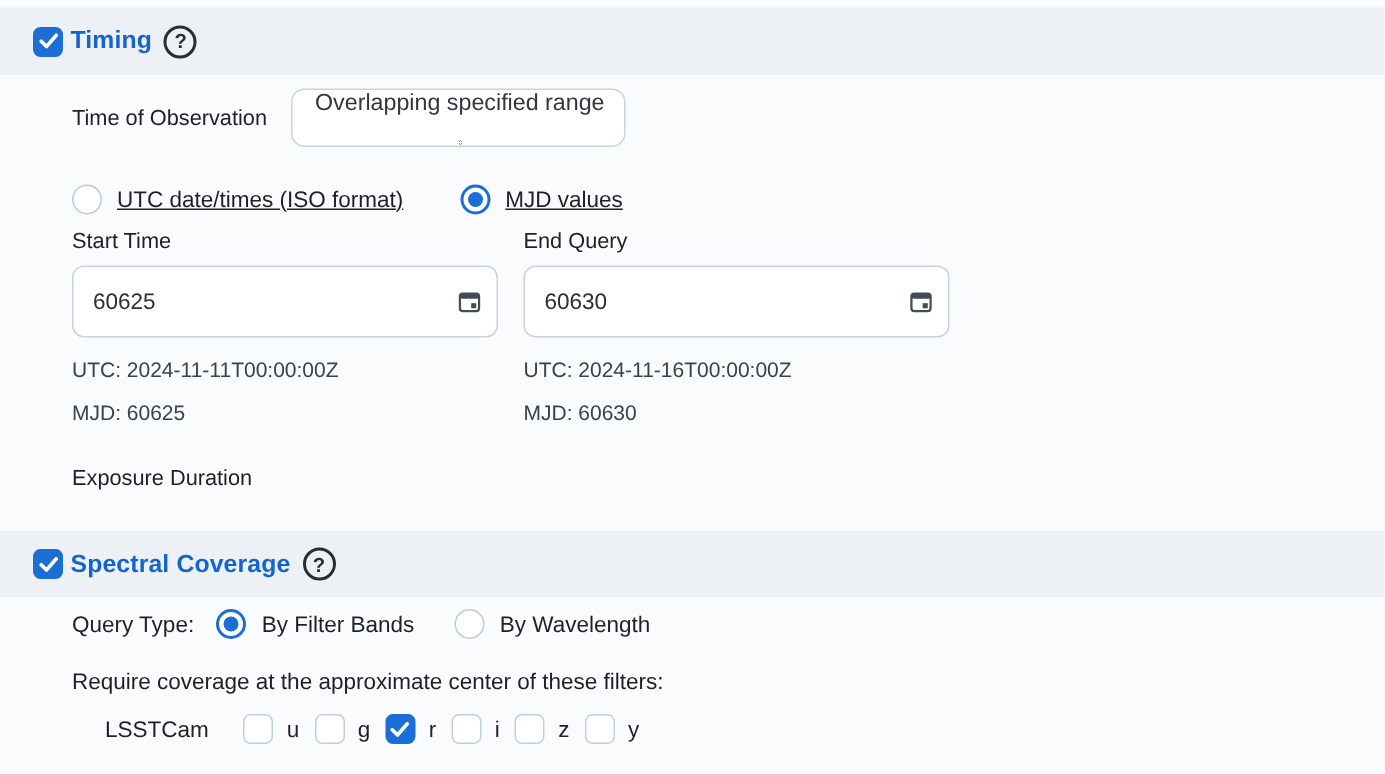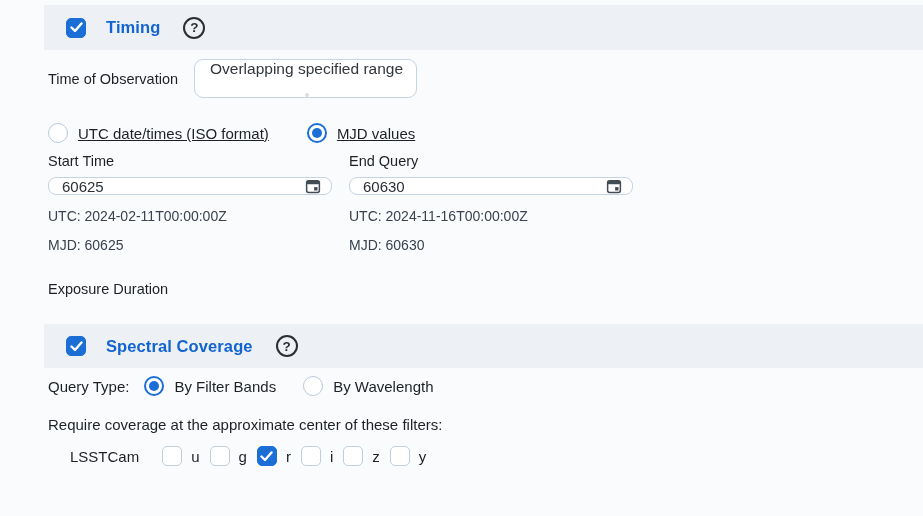--- a/index.html
+++ b/index.html
@@ -11,22 +11,21 @@
     overflow:hidden;
   }
 
   
   .section-bar {
     height:45px;
     background:#edf0f4;
     display:flex;
     align-items:center;
     padding-left:22px;
-    gap:20px;
-    margin-left:44px;
+    gap:5px;
   }
   .bar-1 { margin-top:5px; }
   .bar-2 { margin-top:27px; height:44px; }
 
   .section-title {
     font-size:16.5px;
     font-weight:bold;
     color:#1164d2;
     letter-spacing:.1px;
   }
@@ -92,21 +91,21 @@
     cursor:pointer;
     flex-direction:column;
   }
 
   .row-format { display:flex; align-items:center; gap:10px; margin-top:25px; font-size:15px;text-decoration:underline; }
   .row-format .opt2 { margin-left:28px; }
 
   .row-times { display:flex; gap:17px; margin-top:10px; }
   .time-col { width:284px; }
   .time-col .field-label { margin-bottom:8px; }
-  .input-wrap { position:relative; width:100%; height:18px; }
+  .input-wrap { position:relative; width:100%; height:48px; }
   input.time {
     width:100%; height:100%;
     border:1px solid #c6d3e1;
     border-radius:8px;
     padding:0 38px 0 13px;
     font-size:15px; color:#2b3036;
     background:#fff;
     font-family:inherit;
     outline:none;
   }
@@ -184,21 +183,21 @@
       <div class="input-wrap">
         <input class="time" type="text" value="60625" style="">
         <span class="cal">
           <svg width="18" height="18" viewBox="0 0 24 24">
               <rect x="3.5" y="5" width="17" height="15.5" rx="2.5" fill="none" stroke="#434b55" stroke-width="2"></rect>
               <rect x="3.5" y="5" width="17" height="4.5" rx="2" fill="#434b55"></rect>
               <rect x="13.5" y="13.5" width="4.5" height="4.5" fill="#434b55"></rect>
             </svg>
         </span>
       </div>
-      <div class="helper utc">UTC: 2024-02-11T00:00:00Z</div>
+      <div class="helper utc">UTC: 2024-11-11T00:00:00Z</div>
       <div class="helper mjd">MJD: 60625</div>
     </div>
 
     <div class="time-col">
       <div class="field-label">End Query</div>
       <div class="input-wrap">
         <input class="time" type="text" value="60630" style="">
         <span class="cal">
           <svg width="18" height="18" viewBox="0 0 24 24">
               <rect x="3.5" y="5" width="17" height="15.5" rx="2.5" fill="none" stroke="#434b55" stroke-width="2"></rect>

